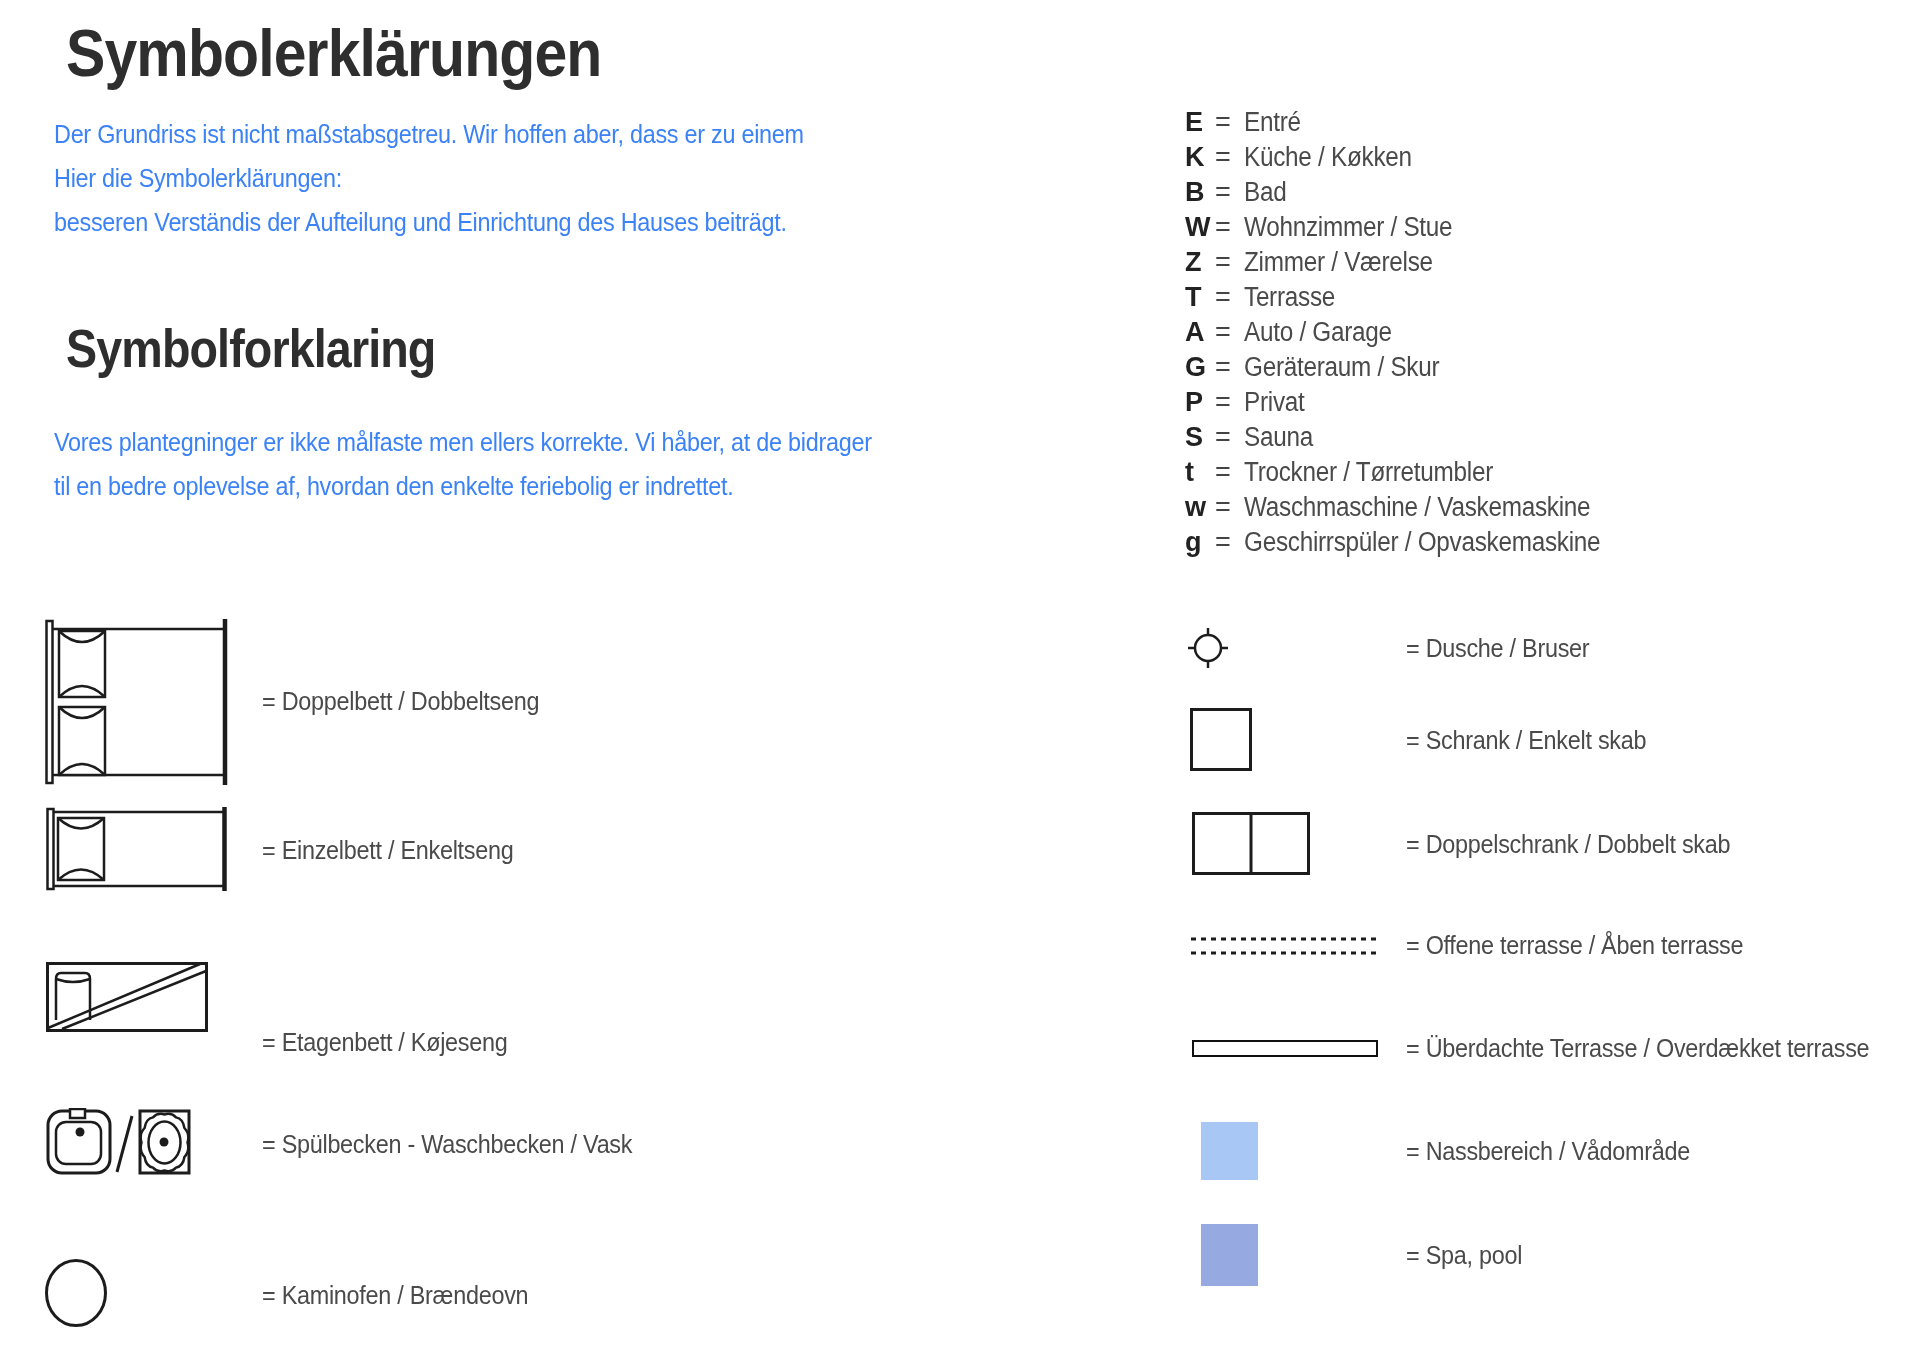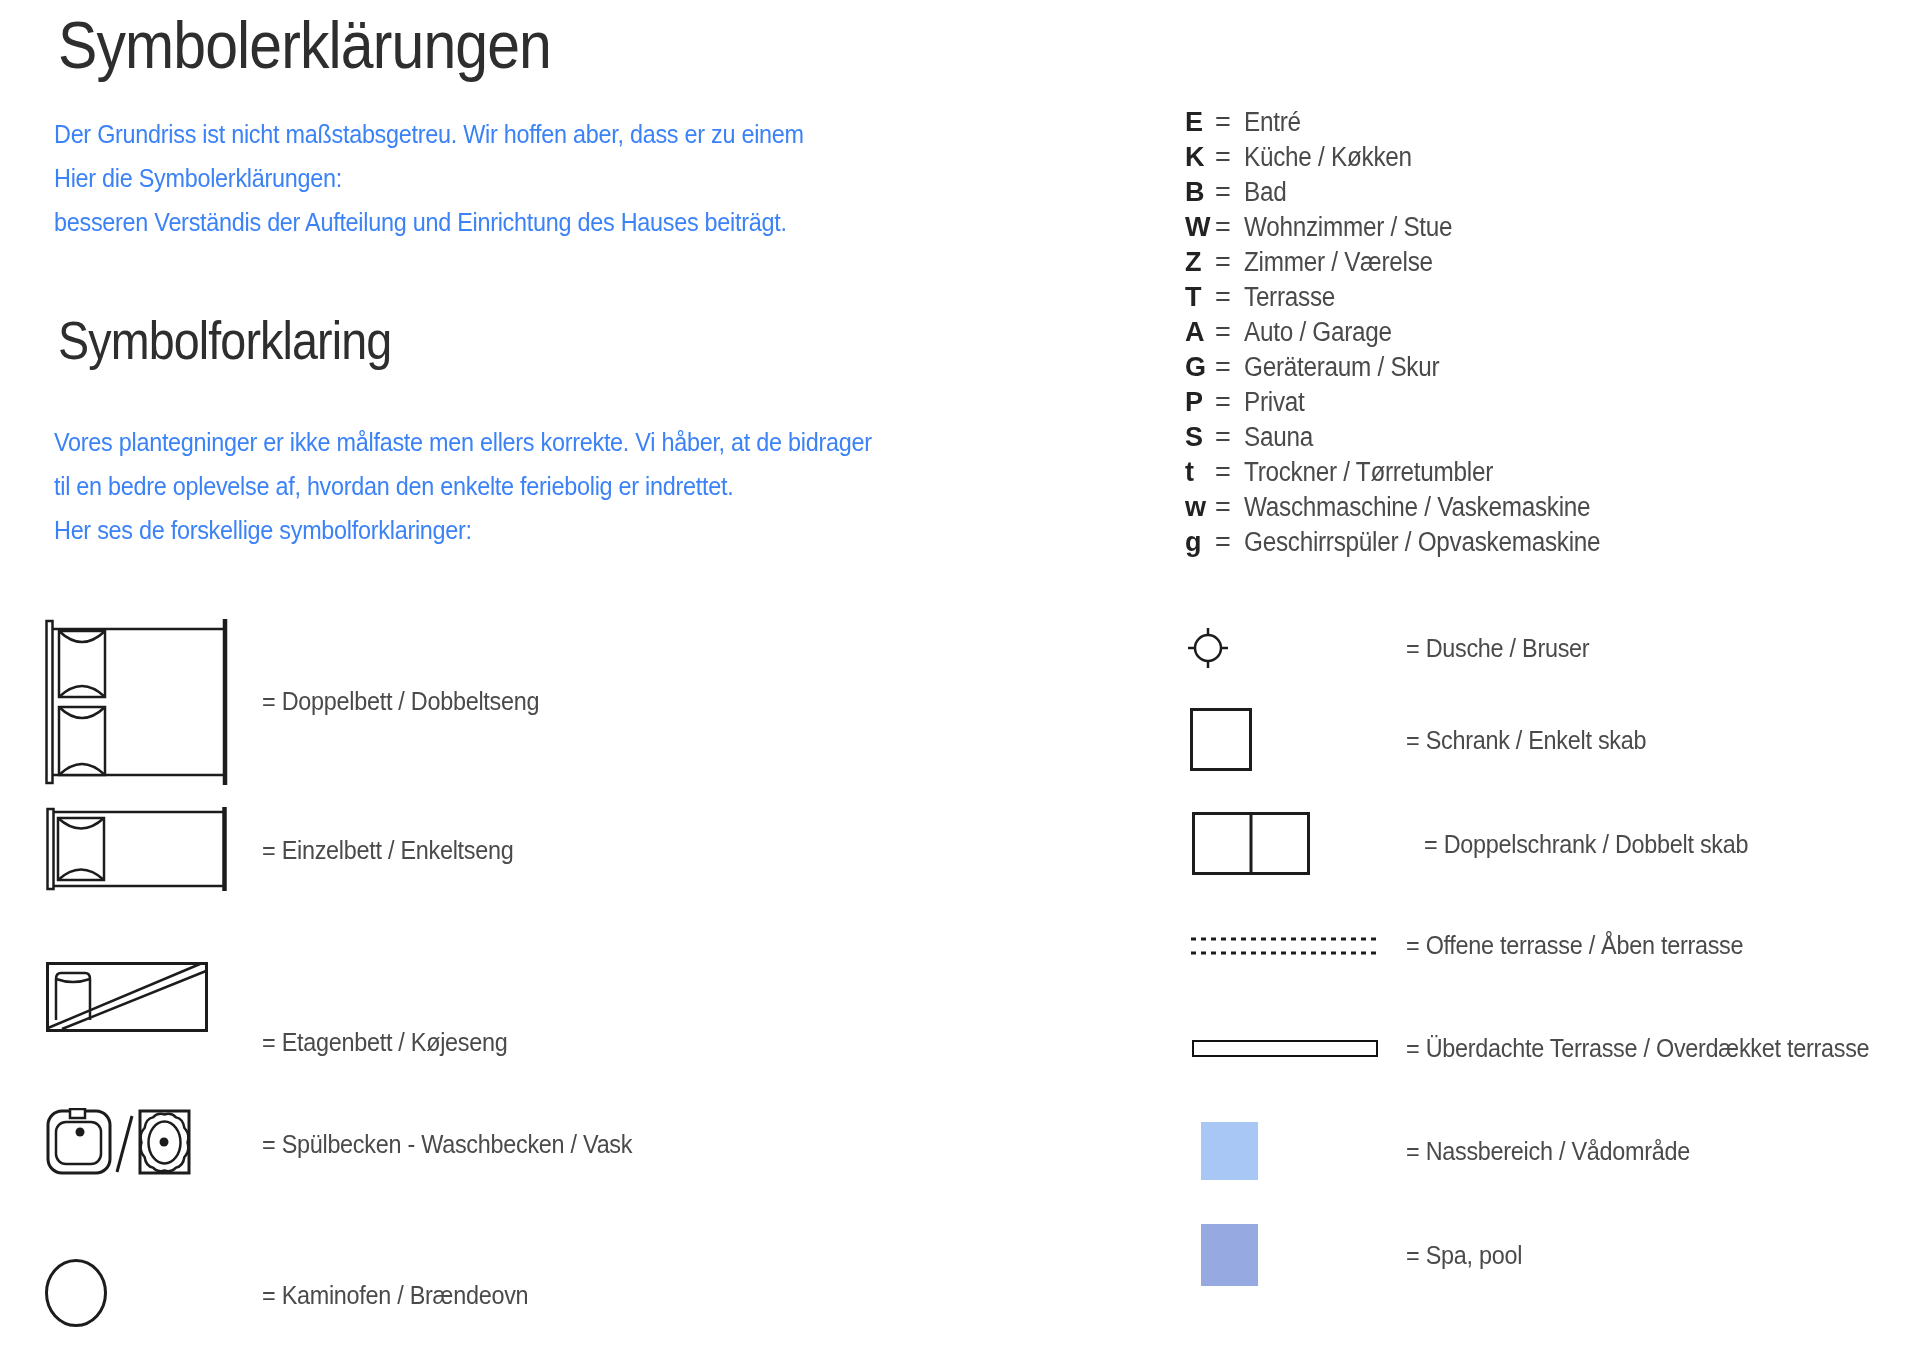--- a/index.html
+++ b/index.html
@@ -5,21 +5,21 @@
   html,body{margin:0;padding:0;background:#ffffff;}
   .page{
     position:relative;width:1920px;height:1357px;background:#ffffff;overflow:hidden;
     font-family:"Liberation Sans", sans-serif;color:#3f3f3f;
   }
   .abs{position:absolute;}
   
   .cond{display:inline-block;transform:scaleX(.90);transform-origin:0 50%;white-space:nowrap;letter-spacing:-.3px;}
   .cond-h{display:inline-block;transform:scaleX(.88);transform-origin:0 50%;white-space:nowrap;letter-spacing:-1px;}
 
-  h1,h2{margin:4px;font-weight:normal;color:#2e2e2e;}
+  h1,h2{margin:12px;font-weight:bold;color:#2e2e2e;}
   .h-de{left:54px;top:2px;font-size:67px;}
   .h-da{left:54px;top:306px;font-size:53px;}
   .para{font-size:26px;line-height:44px;color:#3b82f6;}
   .para-de{left:54px;top:112px;}
   .para-da{left:54px;top:420px;}
 
   
   .legend{left:1185px;top:105px;}
   .legend-row{display:grid;grid-template-columns:30px 29px auto;height:35px;line-height:35px;font-size:27px;}
   .legend-letter{font-weight:bold;color:#222222;}
@@ -52,21 +52,20 @@
     <div><span class="cond">Der Grundriss ist nicht maßstabsgetreu. Wir hoffen aber, dass er zu einem</span></div>
     <div><span class="cond">Hier die Symbolerklärungen:</span></div>
     <div><span class="cond">besseren Verständis der Aufteilung und Einrichtung des Hauses beiträgt.</span></div>
   </div>
 
   <h2 class="abs h-da"><span class="cond-h">Symbolforklaring</span></h2>
 
   <div class="abs para para-da">
     <div><span class="cond">Vores plantegninger er ikke målfaste men ellers korrekte. Vi håber, at de bidrager</span></div>
     <div><span class="cond">til en bedre oplevelse af, hvordan den enkelte feriebolig er indrettet.</span></div>
-    <div><span class="cond">Her ses de forskellige symbolforklaringer:</span></div>
   </div>
 
   <svg class="abs" style="left:45px;top:618px;" width="185" height="168" viewBox="0 0 185 168">
     <rect class="stw" x="1.5" y="3" width="6" height="162" stroke-width="2"></rect>
     <line class="st" x1="7" y1="11" x2="179" y2="11"></line>
     <line class="st" x1="7" y1="157" x2="179" y2="157"></line>
     <line class="st4" x1="180" y1="1" x2="180" y2="167"></line>
     <rect class="stw" x="14" y="13" width="46" height="66"></rect>
     <path class="st" d="M14,13 Q37,35 60,13"></path>
     <path class="st" d="M14,79 Q37,57 60,79"></path>
@@ -204,21 +203,21 @@
   </svg>
   <div class="abs sym-label" style="left:1406px;top:632px;"><span class="cond">= Dusche / Bruser</span></div>
 
   <div class="abs box" style="left:1190px;top:708px;width:62px;height:63px;"></div>
   <div class="abs sym-label" style="left:1406px;top:724px;"><span class="cond">= Schrank / Enkelt skab</span></div>
 
   <svg class="abs" style="left:1192px;top:812px;" width="118" height="63" viewBox="0 0 118 63">
     <rect class="st3" x="1.5" y="1.5" width="115" height="60"></rect>
     <line class="st3" x1="59" y1="1.5" x2="59" y2="61.5"></line>
   </svg>
-  <div class="abs sym-label" style="left:1406px;top:828px;margin-left:18px;"><span class="cond">= Doppelschrank / Dobbelt skab</span></div>
+  <div class="abs sym-label" style="left:1406px;top:828px;"><span class="cond">= Doppelschrank / Dobbelt skab</span></div>
 
   <svg class="abs" style="left:1190px;top:936px;" width="187" height="20" viewBox="0 0 187 20">
     <line class="dash" x1="1" y1="3" x2="186" y2="3"></line>
     <line class="dash" x1="1" y1="17" x2="186" y2="17"></line>
   </svg>
   <div class="abs sym-label" style="left:1406px;top:929px;"><span class="cond">= Offene terrasse / Åben terrasse</span></div>
 
   <div class="abs flatbox" style="left:1192px;top:1040px;width:186px;height:17px;"></div>
   <div class="abs sym-label" style="left:1406px;top:1032px;"><span class="cond">= Überdachte Terrasse / Overdækket terrasse</span></div>
 

